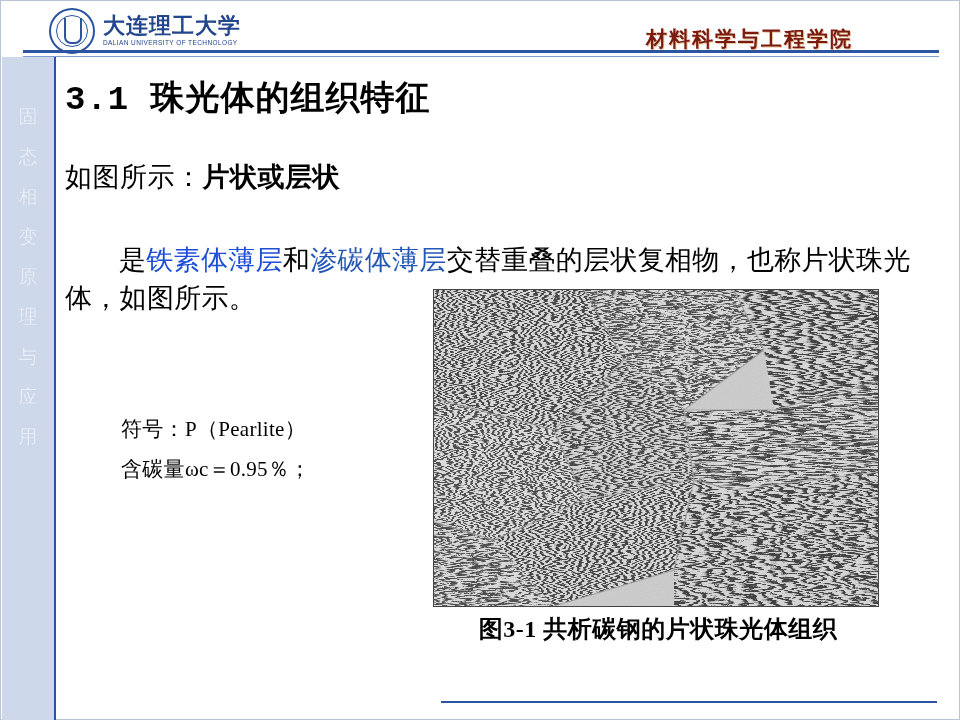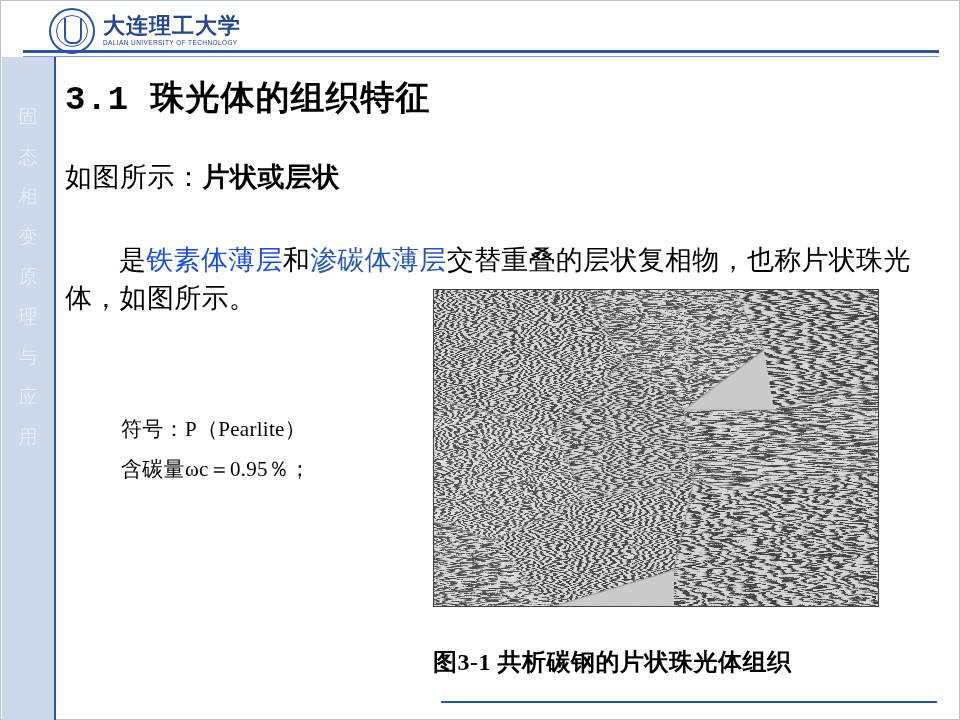--- a/index.html
+++ b/index.html
@@ -201,25 +201,25 @@
     height: 316px;
     border: 1px solid #444;
     background: #cfcfcf;
     overflow: hidden;
   }
   .fig-caption {
     position: absolute;
     left: 432px;
     top: 612px;
     width: 450px;
+    text-align: center;
     font-size: 24px;
     font-weight: bold;
     color: #000000;
     letter-spacing: 0.5px;
-    margin-top: 33px;
   }
 
   .footer-rule {
     position: absolute;
     left: 440px;
     top: 700px;
     width: 496px;
     height: 2px;
     background: #2b55a0;
   }
@@ -230,20 +230,21 @@
 <div class="slide">
 
   <div class="header">
     <div class="logo-wrap">
       <div class="logo-seal"></div>
       <div class="logo-text">
         <div class="logo-cn">大连理工大学</div>
         <div class="logo-en">DALIAN UNIVERSITY OF TECHNOLOGY</div>
       </div>
     </div>
+    <div class="dept-title">材料科学与工程学院</div>
     <div class="header-rule-1"></div>
     <div class="header-rule-2"></div>
   </div>
 
   <div class="side-band"></div>
   <div class="side-band-rule"></div>
   <div class="side-text">
     <span>固</span>
     <span>态</span>
     <span>相</span>

